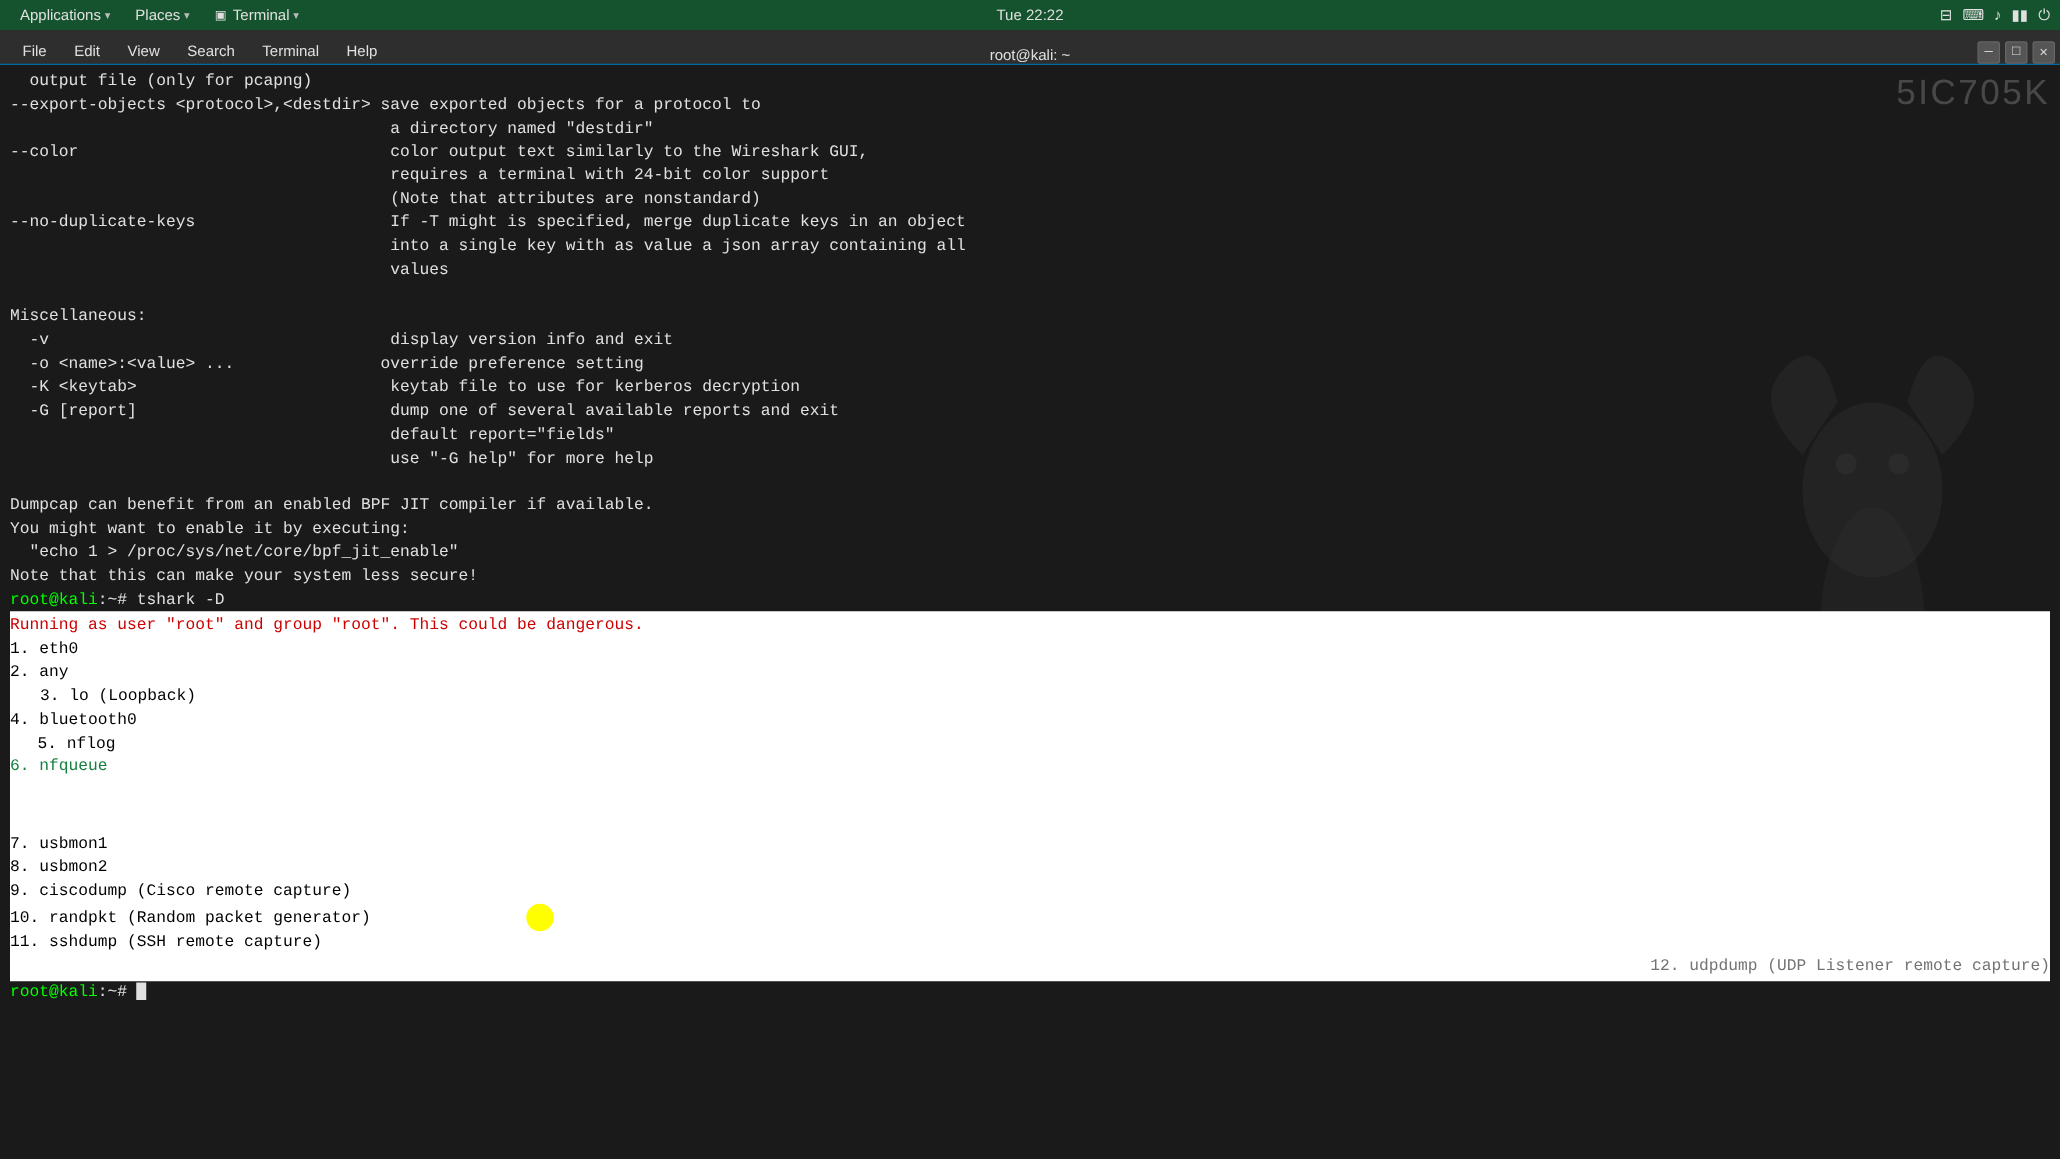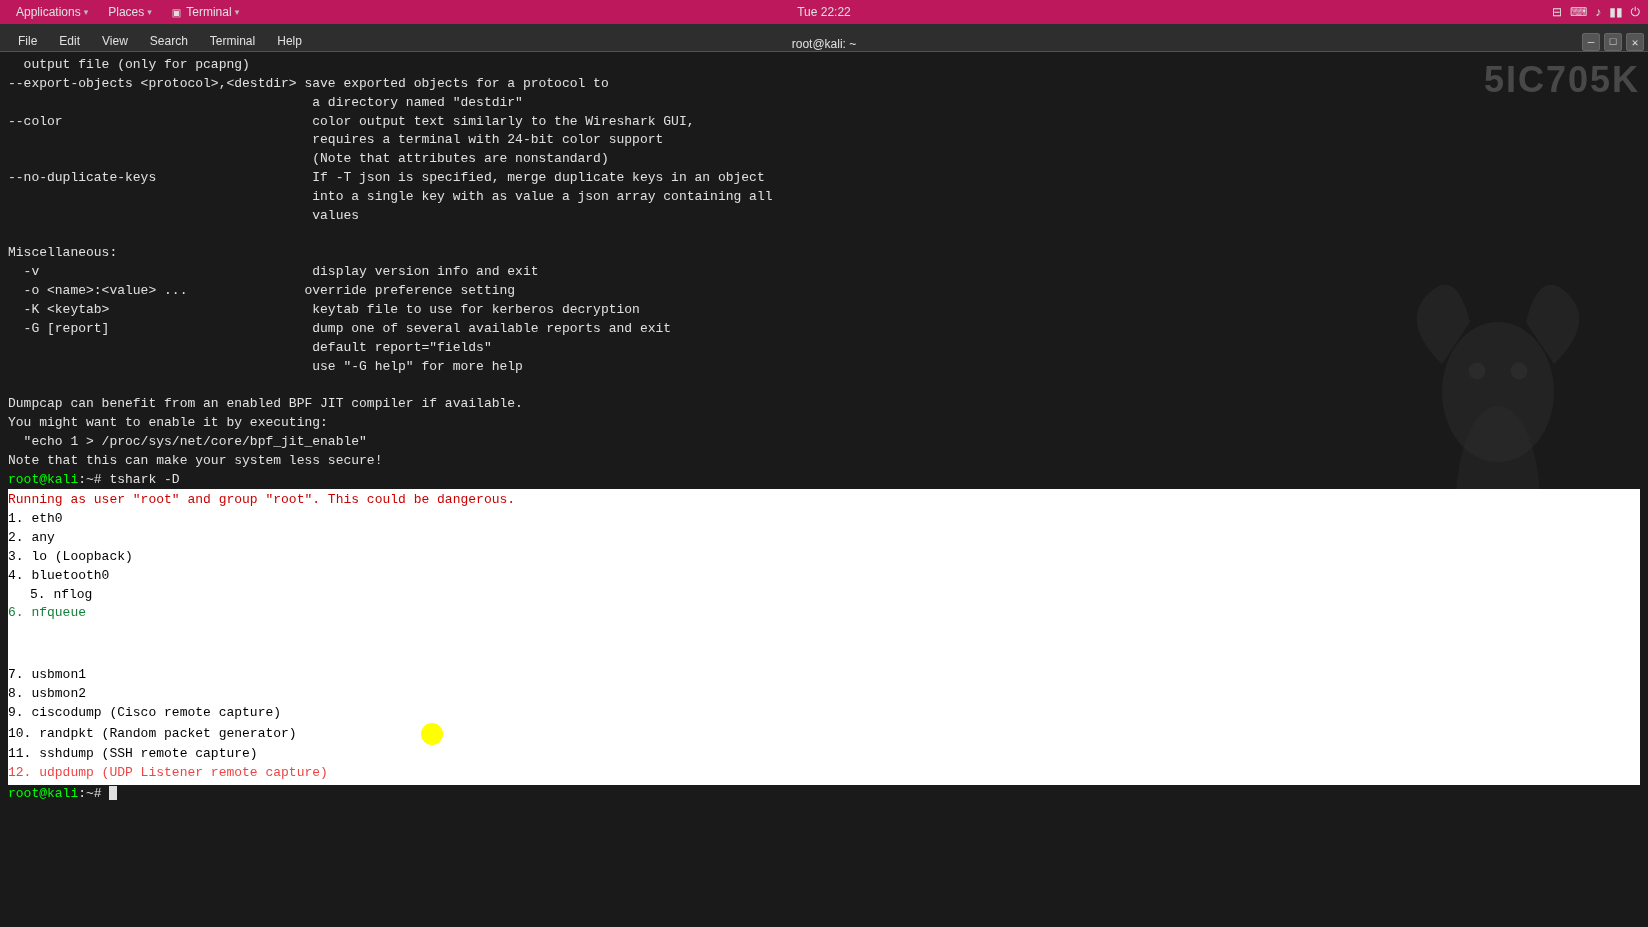--- a/index.html
+++ b/index.html
@@ -8,21 +8,21 @@
       height: 927px;
       background: #1a1a1a;
       font-family: 'Courier New', Courier, monospace;
       overflow: hidden;
     }
 
     
     #top-menubar {
       width: 100%;
       height: 24px;
-      background: #be185d;
+      background: #14532d;
       display: flex;
       align-items: center;
       padding: 0 8px;
       gap: 4px;
       position: relative;
     }
     .menu-item {
       color: #e0e0e0;
       font-family: sans-serif;
       font-size: 12px;
@@ -173,22 +173,22 @@
       height: auto;
     }
 
     
     #kali-logo {
       position: absolute;
       right: 0;
       top: 0;
       color: #ffffff;
       font-family: sans-serif;
-      font-size: 36px;
-      font-weight: 700;
+      font-size: 28px;
+      font-weight: 400;
       opacity: 0.2;
       letter-spacing: 2px;
       padding: 2px 8px;
       pointer-events: none;
       text-transform: uppercase;
     }
 
     .cursor-block {
       display: inline-block;
       width: 8px;
@@ -268,21 +268,21 @@
       </svg>
     </div>
 
     <div>
       <span class="term-line">  output file (only for pcapng)</span>
       <span class="term-line">--export-objects &lt;protocol&gt;,&lt;destdir&gt; save exported objects for a protocol to</span>
       <span class="term-line">                                       a directory named "destdir"</span>
       <span class="term-line">--color                                color output text similarly to the Wireshark GUI,</span>
       <span class="term-line">                                       requires a terminal with 24-bit color support</span>
       <span class="term-line">                                       (Note that attributes are nonstandard)</span>
-      <span class="term-line">--no-duplicate-keys                    If -T json is specified, merge duplicate keys in an object</span>
+      <span class="term-line">--no-duplicate-keys                    If -T might is specified, merge duplicate keys in an object</span>
       <span class="term-line">                                       into a single key with as value a json array containing all</span>
       <span class="term-line">                                       values</span>
       <span class="term-line"> </span>
       <span class="term-line">Miscellaneous:</span>
       <span class="term-line">  -v                                   display version info and exit</span>
       <span class="term-line">  -o &lt;name&gt;:&lt;value&gt; ...               override preference setting</span>
       <span class="term-line">  -K &lt;keytab&gt;                          keytab file to use for kerberos decryption</span>
       <span class="term-line">  -G [report]                          dump one of several available reports and exit</span>
       <span class="term-line">                                       default report="fields"</span>
       <span class="term-line">                                       use "-G help" for more help</span>
@@ -292,28 +292,28 @@
       <span class="term-line">  "echo 1 &gt; /proc/sys/net/core/bpf_jit_enable"</span>
       <span class="term-line">Note that this can make your system less secure!</span>
     </div>
 
     <span class="term-line prompt"><span class="prompt-user">root@kali</span><span style="color:#e0e0e0;">:~# </span><span class="prompt-cmd">tshark -D</span></span>
 
     <div class="white-section">
       <span class="term-line" style="color:#cc0000;background:#fff;">Running as user "root" and group "root". This could be dangerous.</span>
       <span class="term-line" style="color:#000;">1. eth0</span>
       <span class="term-line" style="color:#000;">2. any</span>
-      <span class="term-line" style="color:#000;">3. lo (Loopback)</span>
+      <span class="term-line" style="color:#000;margin-left:24px;">3. lo (Loopback)</span>
       <span class="term-line" style="color:#000;">4. bluetooth0</span>
       <span class="term-line" style="color:#000;margin-left:22px;">5. nflog</span>
       <span class="term-line" style="color:#15803d;">6. nfqueue</span>
       <span class="term-line" style="color:#000;margin-top:43px;">7. usbmon1</span>
       <span class="term-line" style="color:#000;">8. usbmon2</span>
       <span class="term-line" style="color:#000;">9. ciscodump (Cisco remote capture)</span>
       <span class="term-line" style="color:#000;">10. randpkt (Random packet generator)&nbsp;&nbsp;&nbsp;&nbsp;&nbsp;&nbsp;&nbsp;&nbsp;&nbsp;&nbsp;&nbsp;&nbsp;&nbsp;&nbsp;&nbsp;&nbsp;<span style="display:inline-block;width:22px;height:22px;background:#ffff00;border-radius:50%;vertical-align:middle;"></span></span>
       <span class="term-line" style="color:#000;">11. sshdump (SSH remote capture)</span>
-      <span class="term-line" style="color:#ef4444;">12. udpdump (UDP Listener remote capture)</span>
+      <span class="term-line" style="color:#737373;text-align:right;">12. udpdump (UDP Listener remote capture)</span>
     </div>
 
     <span class="term-line prompt"><span class="prompt-user">root@kali</span><span style="color:#e0e0e0;">:~# </span><span class="cursor-block"></span></span>
 
   </div>
 </div>
 
 </body></html>

